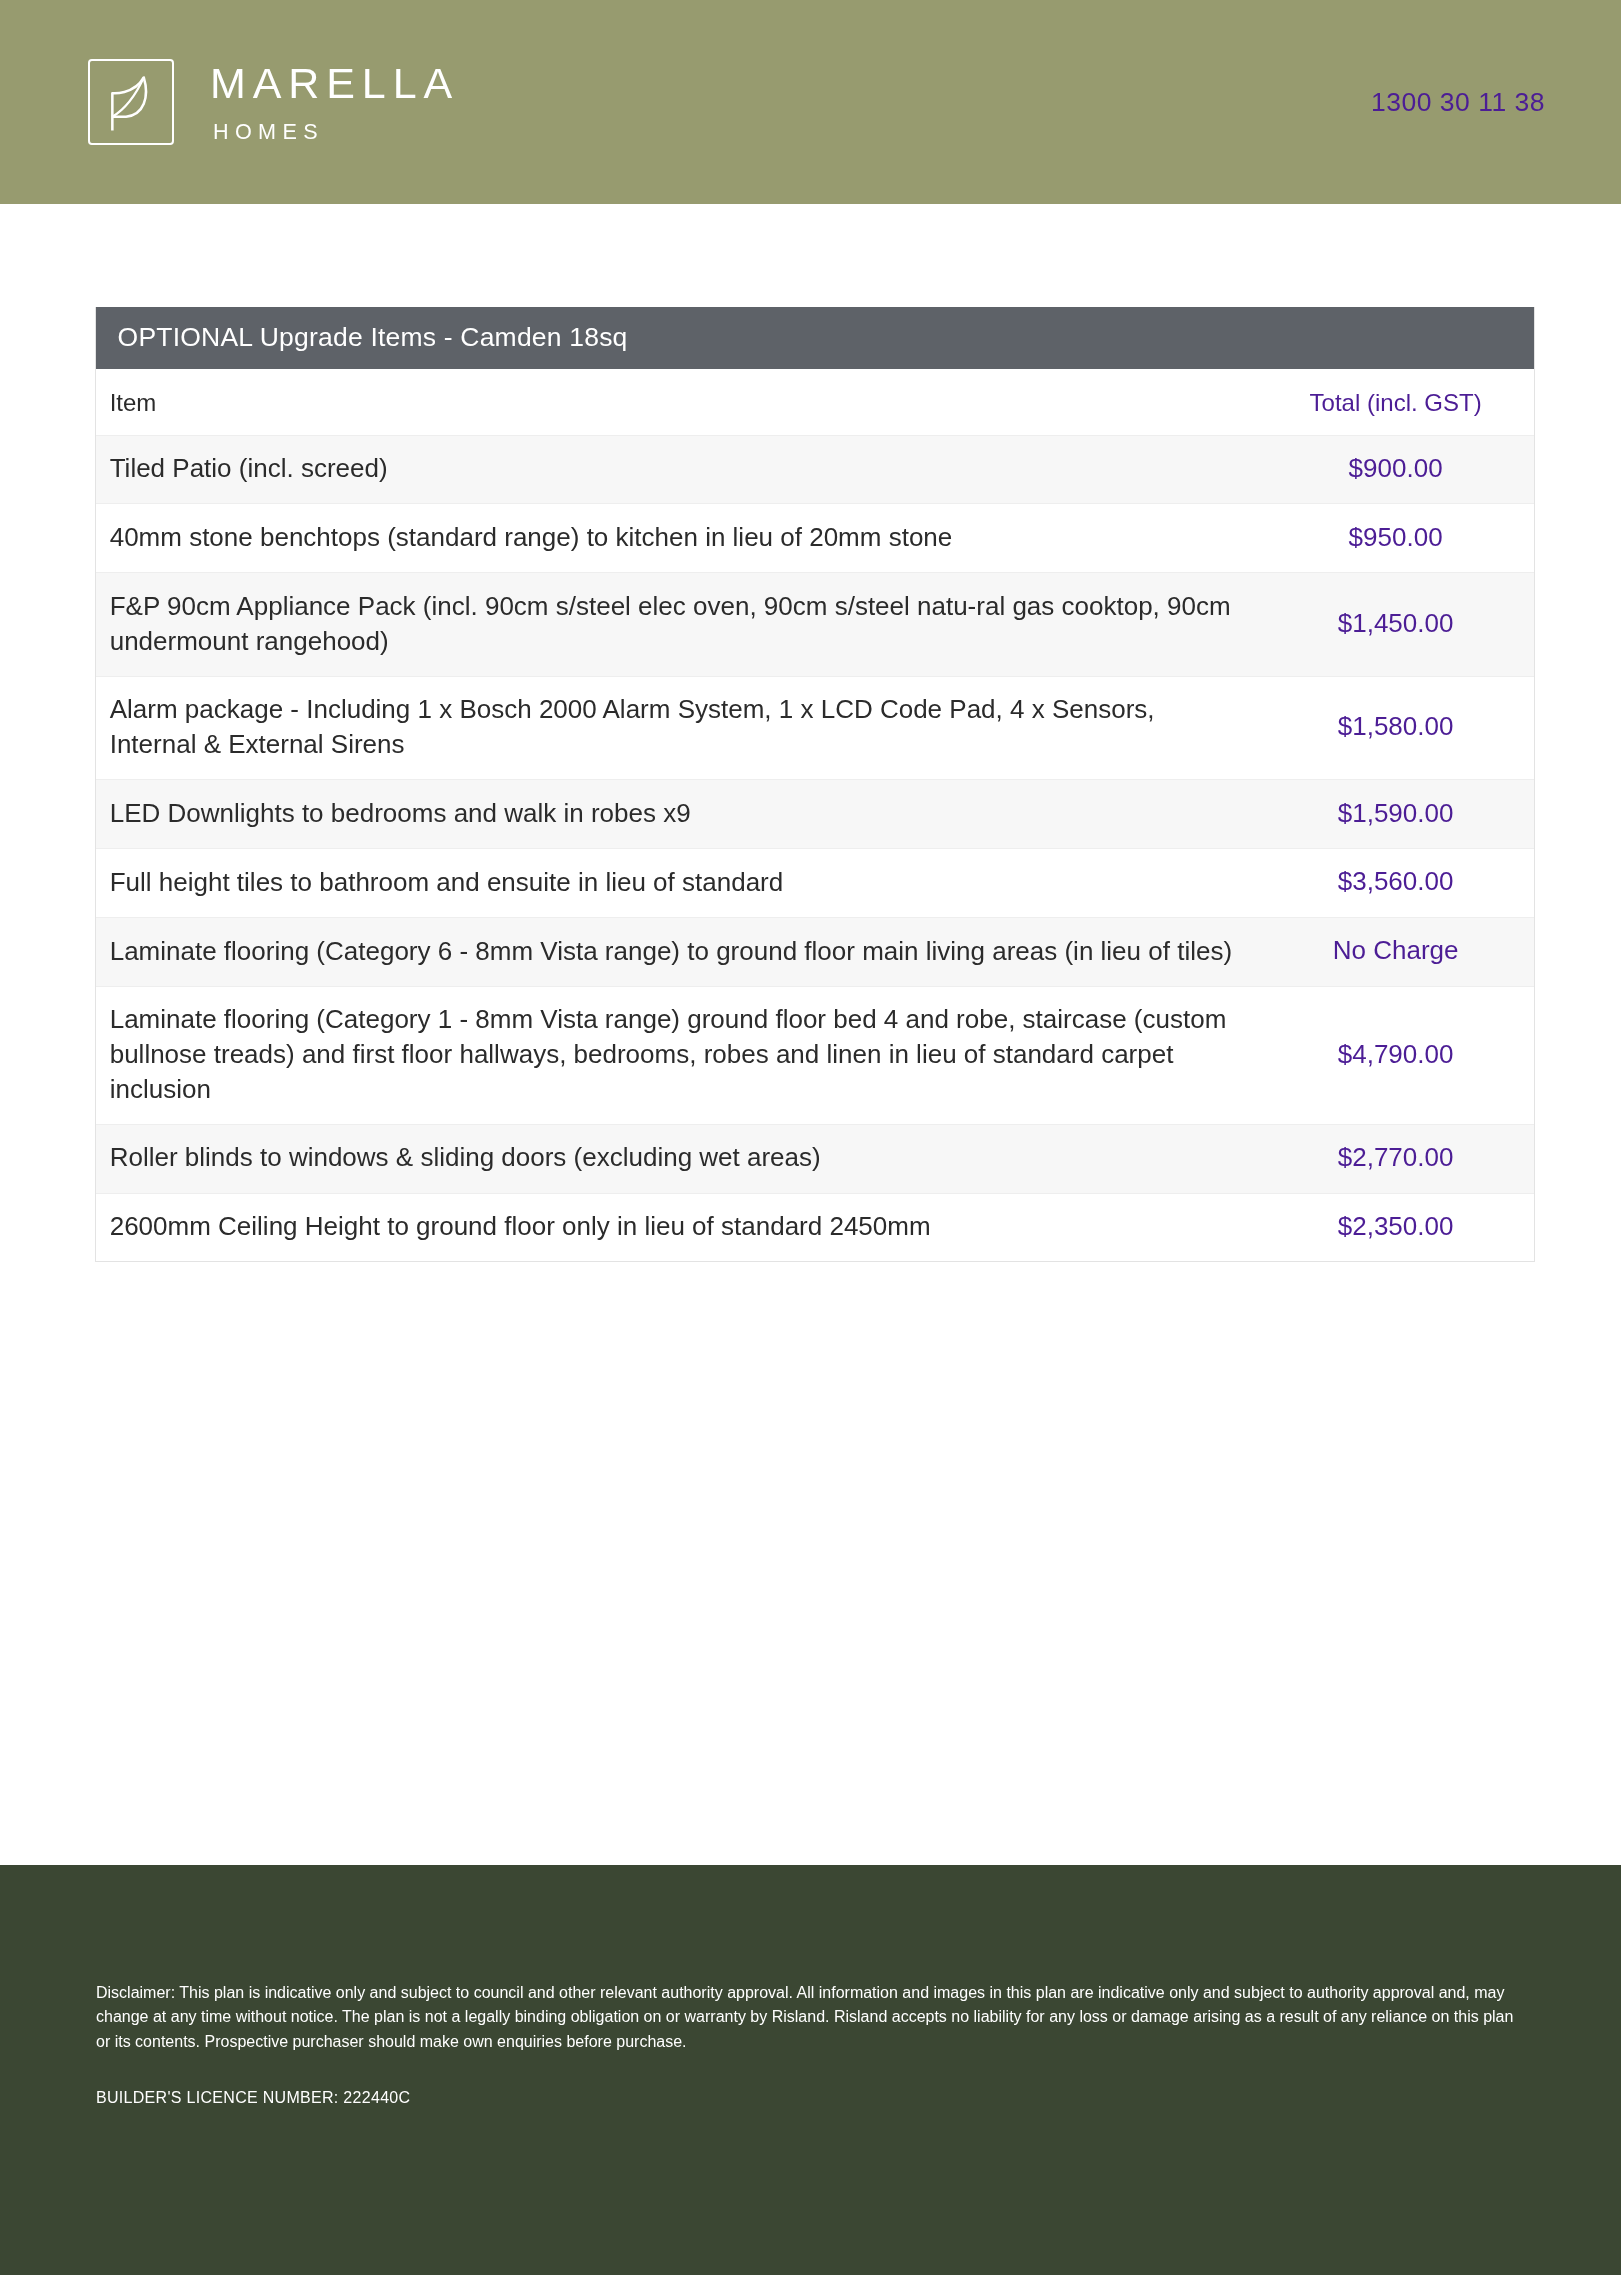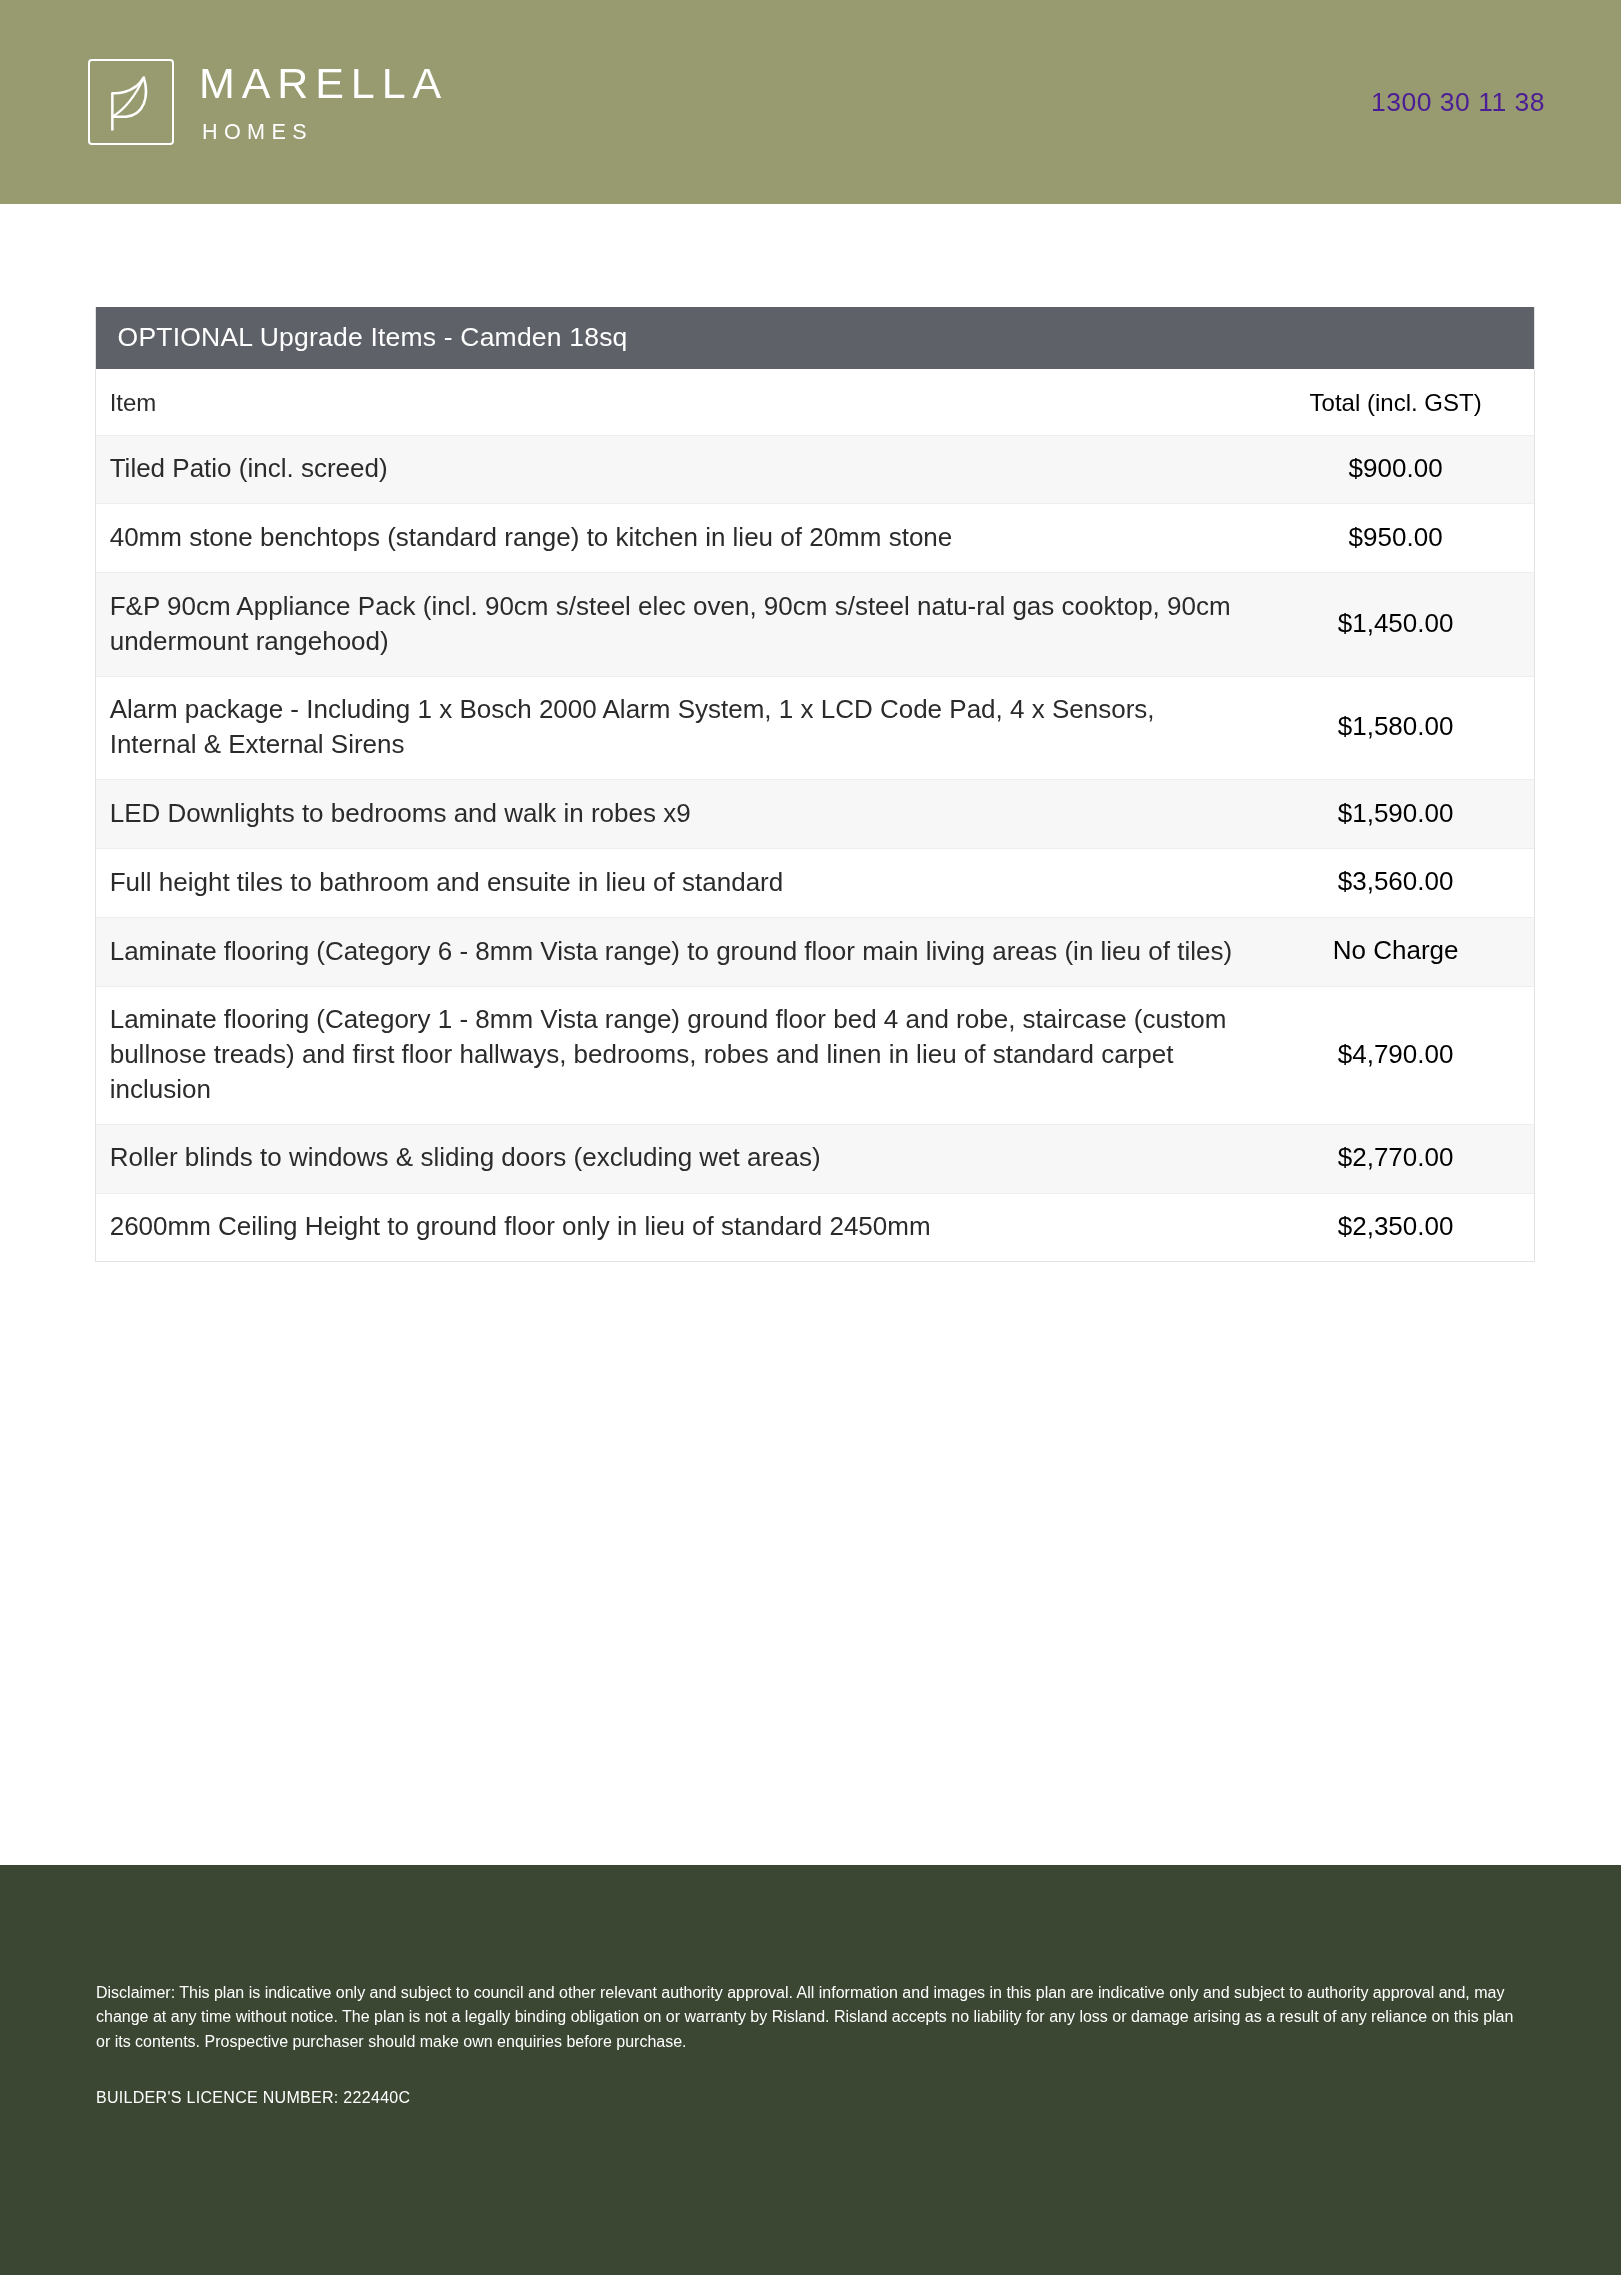--- a/index.html
+++ b/index.html
@@ -22,21 +22,21 @@
     background: #979b6f;
     display: flex;
     align-items: center;
     justify-content: space-between;
     padding: 0 76px 0 88px;
     box-sizing: border-box;
   }
   .brand {
     display: flex;
     align-items: center;
-    gap: 25px;
+    gap: 36px;
   }
   .logo-mark {
     width: 82px;
     height: 82px;
     border: 2.5px solid #ffffff;
     border-radius: 3.9px;
     position: relative;
     flex: none;
   }
   .logo-mark .leaf {
@@ -100,21 +100,21 @@
     padding: 15.7px 19.6px 17.6px 13.7px;
     font-size: 26px;
     line-height: 1.33;
     color: #2b2b2b;
   }
   .cell-total {
     flex: 0 0 265px;
     padding: 15.7px 5.9px 17.6px 0;
     font-size: 26px;
     text-align: center;
-    color: #000000;
+    color: #4c1d95;
     display: flex;
     align-items: center;
     justify-content: center;
   }
   .head-row .cell-item,
   .head-row .cell-total {
     font-size: 24px;
     padding-top: 17.6px;
     padding-bottom: 15.7px;
   }

